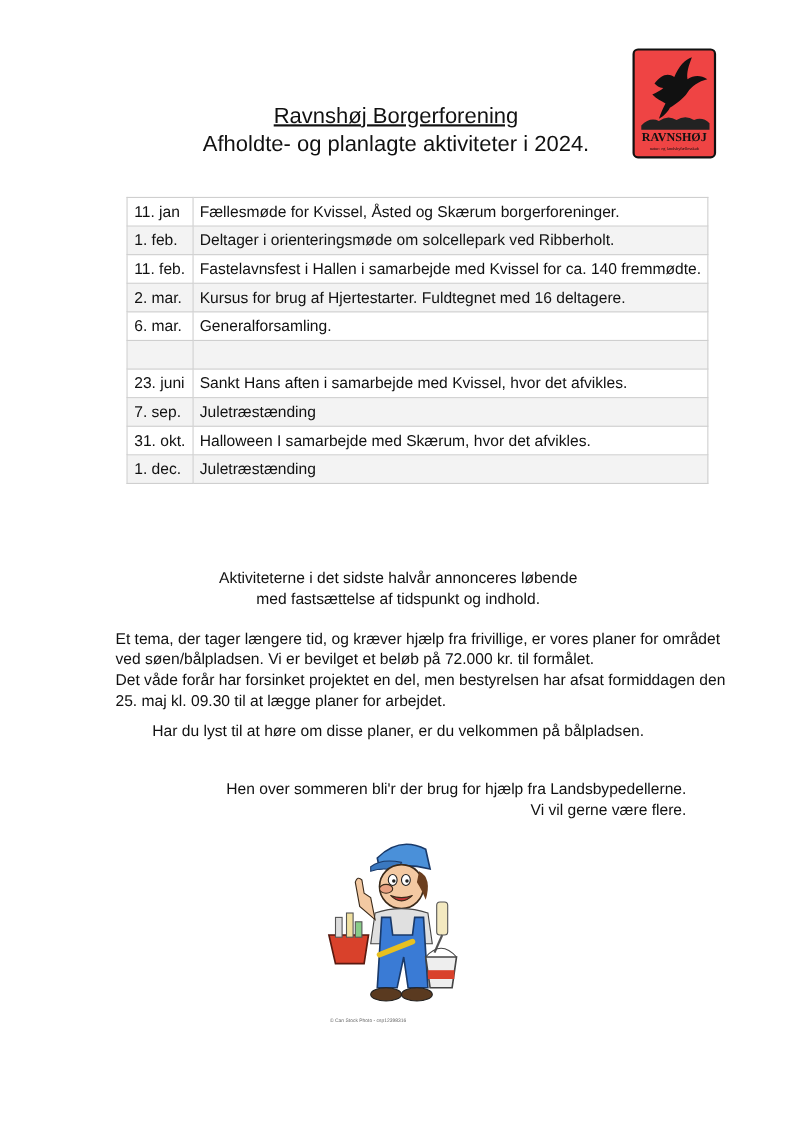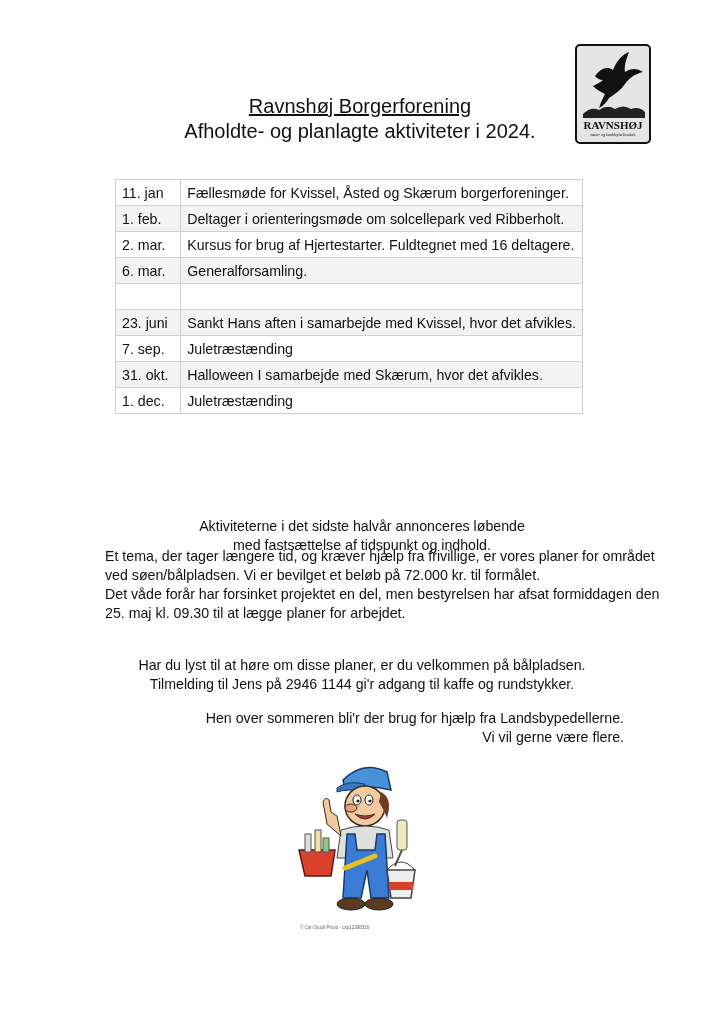--- a/index.html
+++ b/index.html
@@ -1,19 +1,19 @@
 <!DOCTYPE html>
 <html><head>
 <meta charset="utf-8">
 <style>
   html, body { margin: 0; padding: 0; background: #ffffff; }
   body { width: 724px; height: 1024px; position: relative; overflow: hidden;
          font-family: "Liberation Sans", sans-serif; color: #111; }
   .logo { position: absolute; left: 575px; top: 44px; width: 76px; height: 100px;
-          border: 2px solid #111; border-radius: 5px; box-sizing: border-box; background: #e5e5e5; }
+          border: 2px solid #111; border-radius: 5px; box-sizing: border-box; background: #ef4444; }
   .logo svg { position: absolute; left: 0; top: 0; }
   .logo .brand { position: absolute; left: 0; right: 0; top: 73px; text-align: center;
                  font-family: "Liberation Serif", serif; font-weight: bold; font-size: 11px; letter-spacing: 0px; }
   .logo .tag { position: absolute; left: 0; right: 0; top: 86px; text-align: center;
                font-family: "Liberation Serif", serif; font-size: 4px; }
   .title { position: absolute; left: 120px; width: 480px; text-align: center; font-size: 20px; line-height: 25px; }
   .title.l1 { top: 94px; text-decoration: underline; }
   .title.l2 { top: 119px; }
   table.acts { position: absolute; left: 115px; top: 179px; width: 468px; border-collapse: collapse;
                font-size: 14.2px; }
@@ -44,20 +44,24 @@
   <tbody id="acts-body">
       <tr>
         <td class="date">11. jan</td>
         <td>Fællesmøde for  Kvissel, Åsted og Skærum borgerforeninger.</td>
       </tr>
       <tr>
         <td class="date">1. feb.</td>
         <td>Deltager i orienteringsmøde om solcellepark ved Ribberholt.</td>
       </tr>
       <tr>
+        <td class="date">11. feb.</td>
+        <td>Fastelavnsfest i Hallen i samarbejde med Kvissel for ca. 140 fremmødte.</td>
+      </tr>
+      <tr>
         <td class="date">2. mar.</td>
         <td>Kursus for brug af Hjertestarter. Fuldtegnet med 16 deltagere.</td>
       </tr>
       <tr>
         <td class="date">6. mar.</td>
         <td>Generalforsamling.</td>
       </tr>
       <tr>
         <td class="date"></td>
         <td></td>
@@ -79,30 +83,29 @@
         <td>Juletræstænding</td>
       </tr>
     </tbody>
 </table>
 
 <div class="center" style="top:517px;">
   <div>Aktiviteterne i det sidste halvår annonceres løbende</div>
   <div>med fastsættelse af tidspunkt og indhold.</div>
 </div>
 
-<div class="para" style="top:547px;">
+<div class="para" style="top:572px;">
   <div>Et tema, der tager længere tid, og kræver hjælp fra frivillige, er vores planer for området</div>
   <div>ved søen/bålpladsen. Vi er bevilget et beløb på 72.000 kr. til formålet.</div>
   <div>Det våde forår har forsinket projektet en del, men bestyrelsen har afsat formiddagen den</div>
   <div>25. maj kl. 09.30 til at lægge planer for arbejdet.</div>
 </div>
 
 <div class="center" style="top:656px;">
   <div>Har du lyst til at høre om disse planer, er du velkommen på bålpladsen.</div>
-  <div>Tilmelding til Jens på 2946 1144 gi'r adgang til kaffe og rundstykker.</div>
 </div>
 
 <div class="center" style="top:709px;text-align:right;">
   <div>Hen over sommeren bli'r der brug for hjælp fra Landsbypedellerne.</div>
   <div>Vi vil gerne være flere.</div>
 </div>
 
 <div class="illus">
   <svg width="170" height="170" viewBox="0 0 170 170">
 

